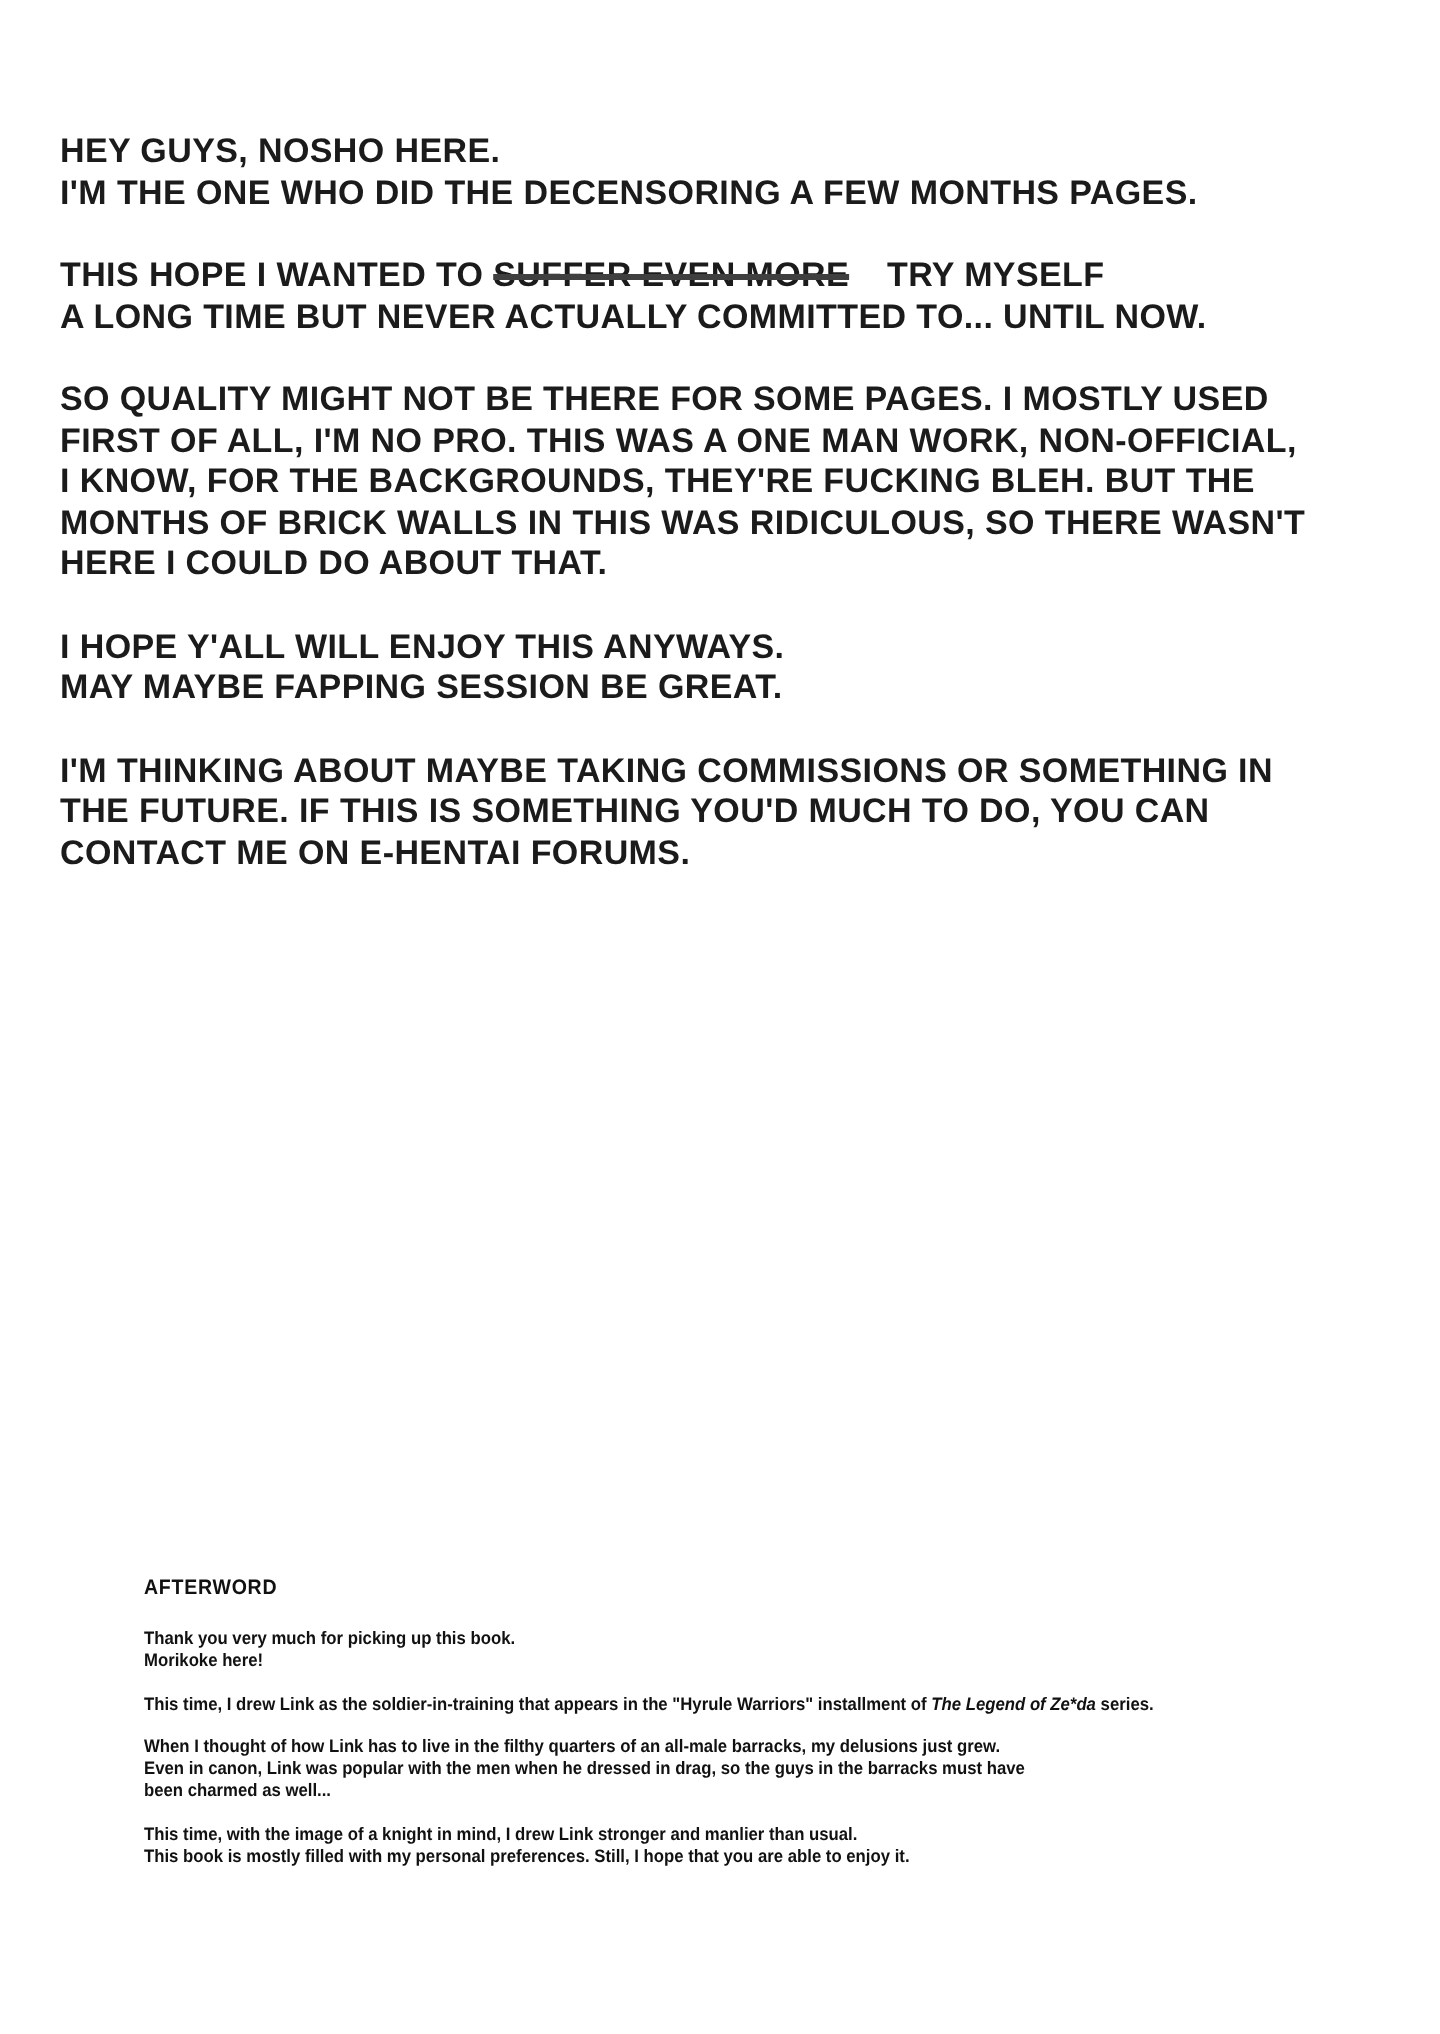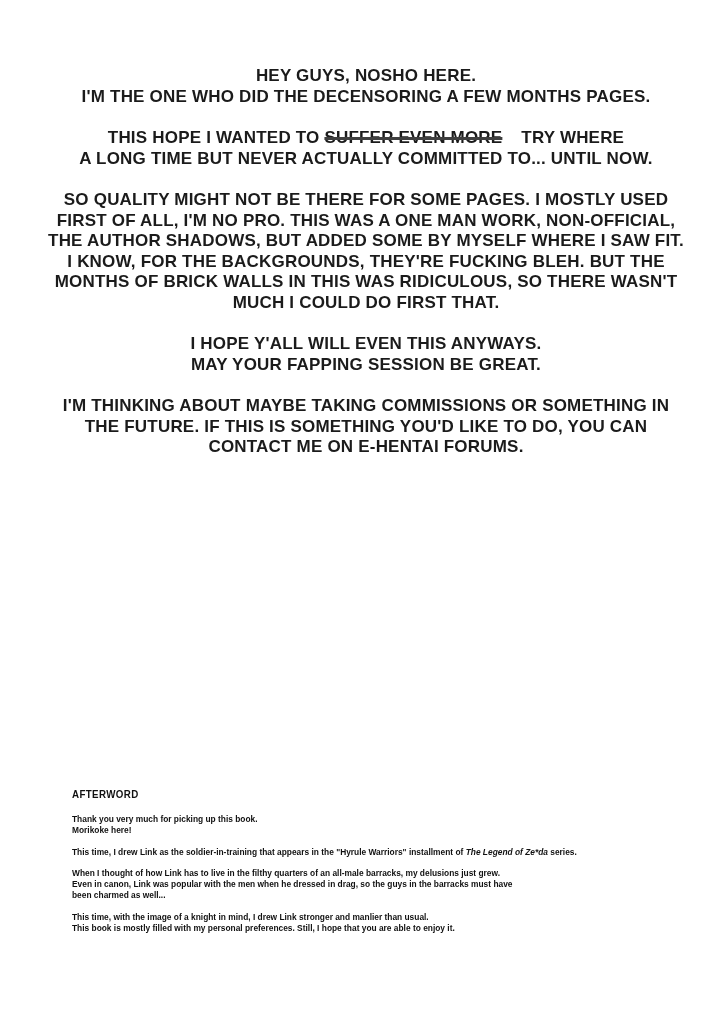--- a/index.html
+++ b/index.html
@@ -16,21 +16,20 @@
     position: absolute;
     left: 30px;
     top: 66px;
     width: 672px;
     color: #1b1b1b;
     font-family: "Liberation Sans", sans-serif;
     font-weight: 700;
     font-size: 17px;
     line-height: 20.5px;
     letter-spacing: 0.2px;
-    text-align: center;
   }
   .note p { margin: 0 0 21px 0; }
   .note .line { display: block; white-space: nowrap; }
   .strike {
     text-decoration: line-through;
     text-decoration-thickness: 2.5px;
     text-decoration-color: #3f3f3f;
     padding-right: 14px; 
   }
 
@@ -62,41 +61,40 @@
 </head>
 <body>
 
 <section class="note">
   <p>
     <span class="line">HEY GUYS, NOSHO HERE.</span>
     <span class="line">I'M THE ONE WHO DID THE DECENSORING A FEW MONTHS PAGES.</span>
   </p>
 
   <p>
-    <span class="line"><span>THIS HOPE I WANTED TO </span><s class="strike">SUFFER EVEN MORE</s><span> TRY WHERE</span></span>
+    <span class="line"><span>THIS HOPE I WANTED TO </span><s class="strike">SUFFER EVEN MORE</s><span> TRY MYSELF</span></span>
     <span class="line">A LONG TIME BUT NEVER ACTUALLY COMMITTED TO... UNTIL NOW.</span>
   </p>
 
   <p>
     <span class="line">SO QUALITY MIGHT NOT BE THERE FOR SOME PAGES. I MOSTLY USED</span>
     <span class="line">FIRST OF ALL, I'M NO PRO. THIS WAS A ONE MAN WORK, NON-OFFICIAL,</span>
-    <span class="line">THE AUTHOR SHADOWS, BUT ADDED SOME BY MYSELF WHERE I SAW FIT.</span>
     <span class="line">I KNOW, FOR THE BACKGROUNDS, THEY'RE FUCKING BLEH. BUT THE</span>
     <span class="line">MONTHS OF BRICK WALLS IN THIS WAS RIDICULOUS, SO THERE WASN'T</span>
-    <span class="line">MUCH I COULD DO FIRST THAT.</span>
+    <span class="line">HERE I COULD DO ABOUT THAT.</span>
   </p>
 
   <p>
-    <span class="line">I HOPE Y'ALL WILL EVEN THIS ANYWAYS.</span>
-    <span class="line">MAY YOUR FAPPING SESSION BE GREAT.</span>
+    <span class="line">I HOPE Y'ALL WILL ENJOY THIS ANYWAYS.</span>
+    <span class="line">MAY MAYBE FAPPING SESSION BE GREAT.</span>
   </p>
 
   <p>
     <span class="line">I'M THINKING ABOUT MAYBE TAKING COMMISSIONS OR SOMETHING IN</span>
-    <span class="line">THE FUTURE. IF THIS IS SOMETHING YOU'D LIKE TO DO, YOU CAN</span>
+    <span class="line">THE FUTURE. IF THIS IS SOMETHING YOU'D MUCH TO DO, YOU CAN</span>
     <span class="line">CONTACT ME ON E-HENTAI FORUMS.</span>
   </p>
 </section>
 
 <section class="afterword">
   <h2>AFTERWORD</h2>
 
   <p>
     <span class="line">Thank you very much for picking up this book.</span>
     <span class="line">Morikoke here!</span>

